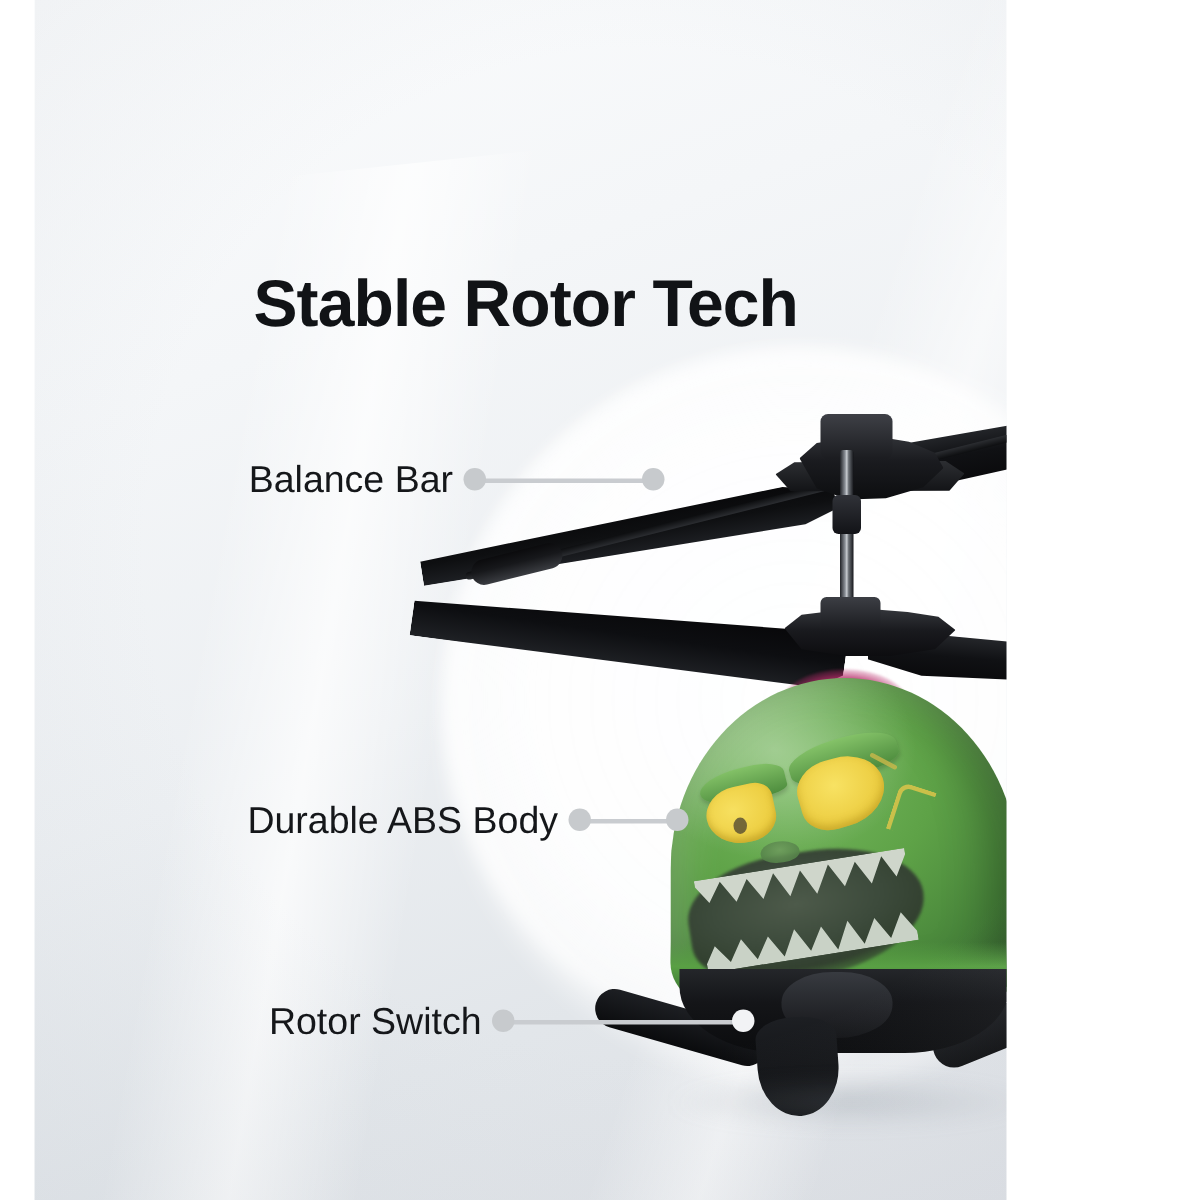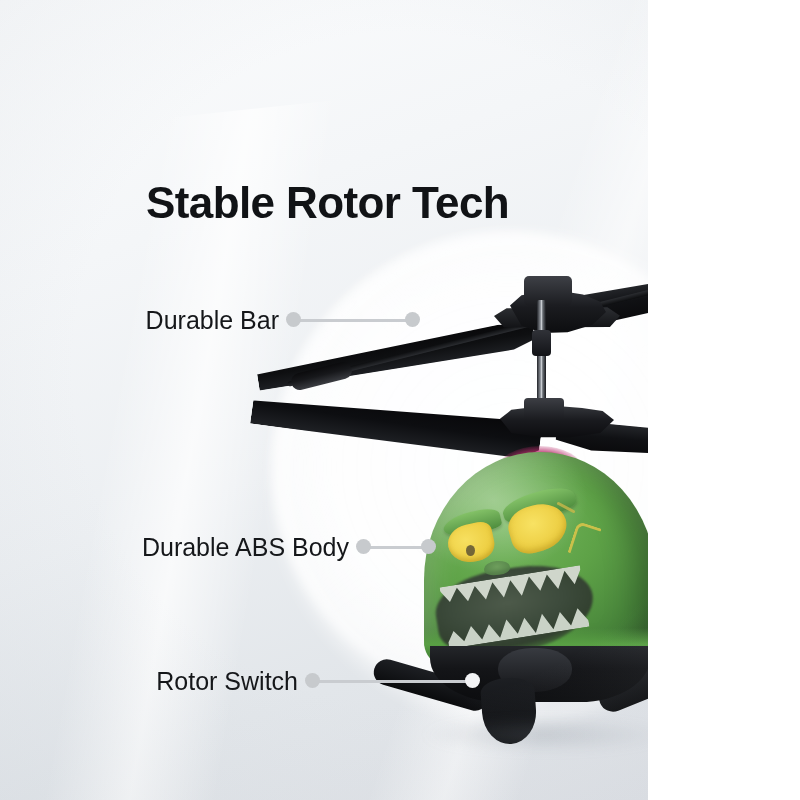--- a/index.html
+++ b/index.html
@@ -5,20 +5,21 @@
   html,body{margin:0;padding:0;}
   body{
     width:800px;height:800px;overflow:hidden;
     font-family:"Liberation Sans", sans-serif;
     background:#ffffff;
   }
   .stage{
     position:relative;width:648px;height:800px;overflow:hidden;
     background:
       linear-gradient(160deg,#fbfcfd 0%,#f4f6f8 28%,#eceff2 55%,#e2e6ea 78%,#dcdfe4 100%);
+    margin-left: 23px;
   }
   
   .sheen-a{
     position:absolute;left:-140px;top:120px;width:620px;height:900px;
     background:linear-gradient(106deg,rgba(255,255,255,0) 40%,rgba(255,255,255,.72) 50%,rgba(255,255,255,0) 60%);
     transform:rotate(-6deg);pointer-events:none;
   }
   .sheen-b{
     position:absolute;right:-180px;top:-60px;width:560px;height:980px;
     background:linear-gradient(100deg,rgba(255,255,255,0) 42%,rgba(255,255,255,.55) 52%,rgba(255,255,255,0) 62%);
@@ -344,21 +345,21 @@
     <div class="base-hl"></div>
     <div class="leg leg-c"></div>
     <div class="shadow"></div>
   </div>
 
   <div class="vignette"></div>
 
   <div class="title">Stable Rotor Tech</div>
 
   <div class="callout" style="left:293px;top:320px;">
-    <span class="ctext">Durable Bar</span>
+    <span class="ctext">Balance Bar</span>
     <div class="leader" style="width:120px;">
       <span class="dot start"></span>
       <span class="dot end"></span>
     </div>
   </div>
 
   <div class="callout" style="left:363px;top:547px;">
     <span class="ctext">Durable ABS Body</span>
     <div class="leader" style="width:66px;">
       <span class="dot start"></span>

